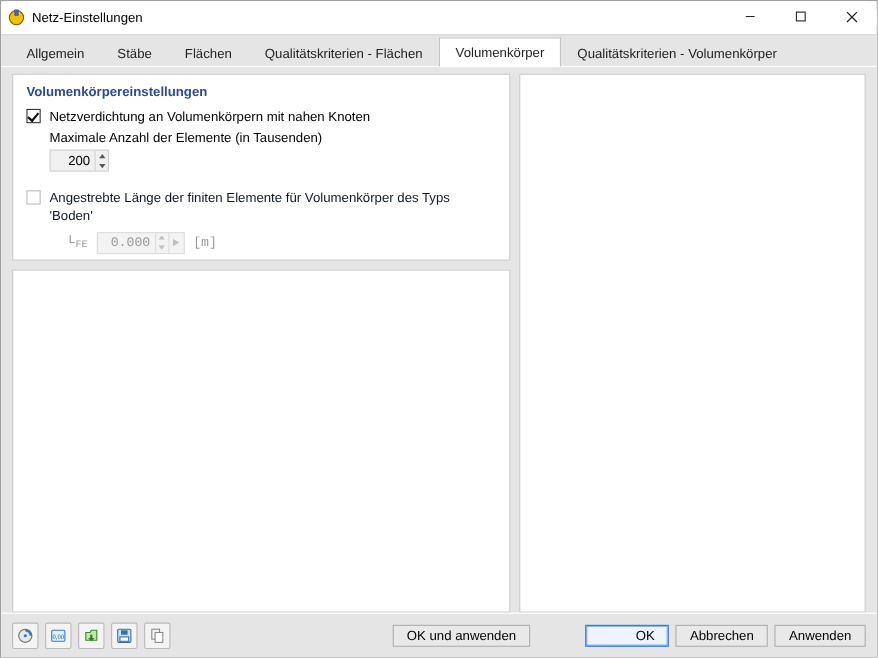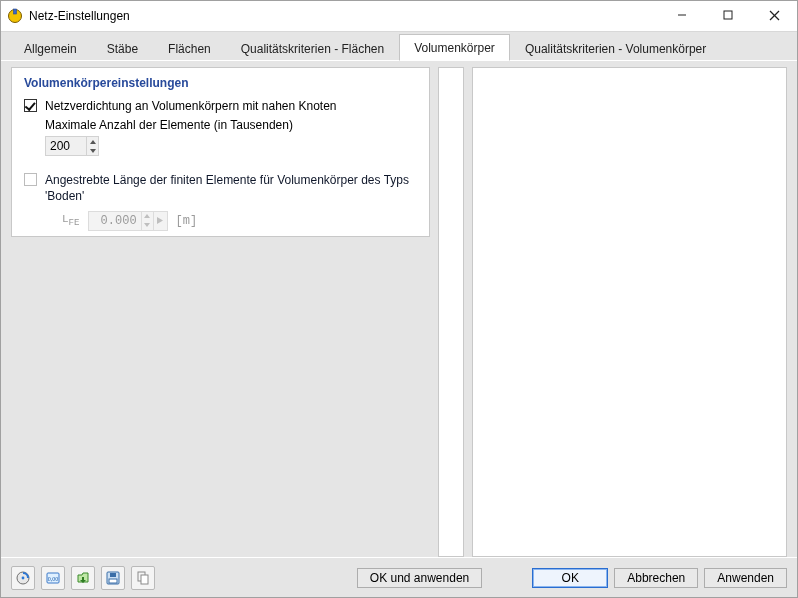--- a/index.html
+++ b/index.html
@@ -70,21 +70,21 @@
   
   .body-area {
     flex: 1;
     background: #e5e5e5;
     padding: 6px 10px 0 10px;
     display: flex; flex-direction: column;
   }
   .cols {
     display: flex; gap: 8px; height: 100%;
   }
-  .colL, .colR { display: flex; flex-direction: row; gap: 8px; }
+  .colL, .colR { display: flex; flex-direction: column; gap: 8px; }
   .colL { flex: 1 1 59%; }
   .colR { flex: 1 1 41%; }
   .panel {
     background: #ffffff;
     border: 1px solid #c8c8c8;
     padding: 8px 12px 12px 12px;
   }
   .panel.settings { height: 170px; }
   .panel.blankL { flex: 1; }
   .panel.blankR { flex: 1; }
@@ -113,21 +113,21 @@
   .checkbox.disabled { border-color: #bcbcbc; }
   .checktext { line-height: 1.35; }
   .sublabel { margin-left: 21px; margin-top: 4px; }
   .spin {
     display: inline-flex; align-items: center;
     background: #f0f0f0; border: 1px solid #d2d2d2;
     height: 20px; margin-left: 21px; margin-top: 4px;
   }
   .spin input {
     width: 40px; border: none; background: transparent;
-    text-align: left; padding: 16px 4px; font: inherit;
+    text-align: right; padding: 16px 4px; font: inherit;
     outline: none;
   }
   .spin .arrows {
     width: 12px; display: flex; flex-direction: column;
     border-left: 1px solid #d2d2d2;
   }
   .spin .arrow {
     height: 9px; display: flex; align-items:center; justify-content:center;
   }
   .spin .arrow svg { display:block; }
@@ -171,20 +171,21 @@
   }
   .footer .spacer { flex:1; }
   .btn {
     height: 20px;
     min-width: 76px;
     padding: 0 12px;
     background: #e9e9e9;
     border: 1px solid #adadad;
     font: inherit;
     cursor: default;
+    text-align: right;
   }
   .btn.default {
     border: 1px solid #2a6dd0;
     box-shadow: inset 0 0 0 1px #8bb6f0;
     background: #eef4fd;
     margin-left: 44px;
   }
   .btn.wide { min-width: 110px; }
 </style>
 </head>

